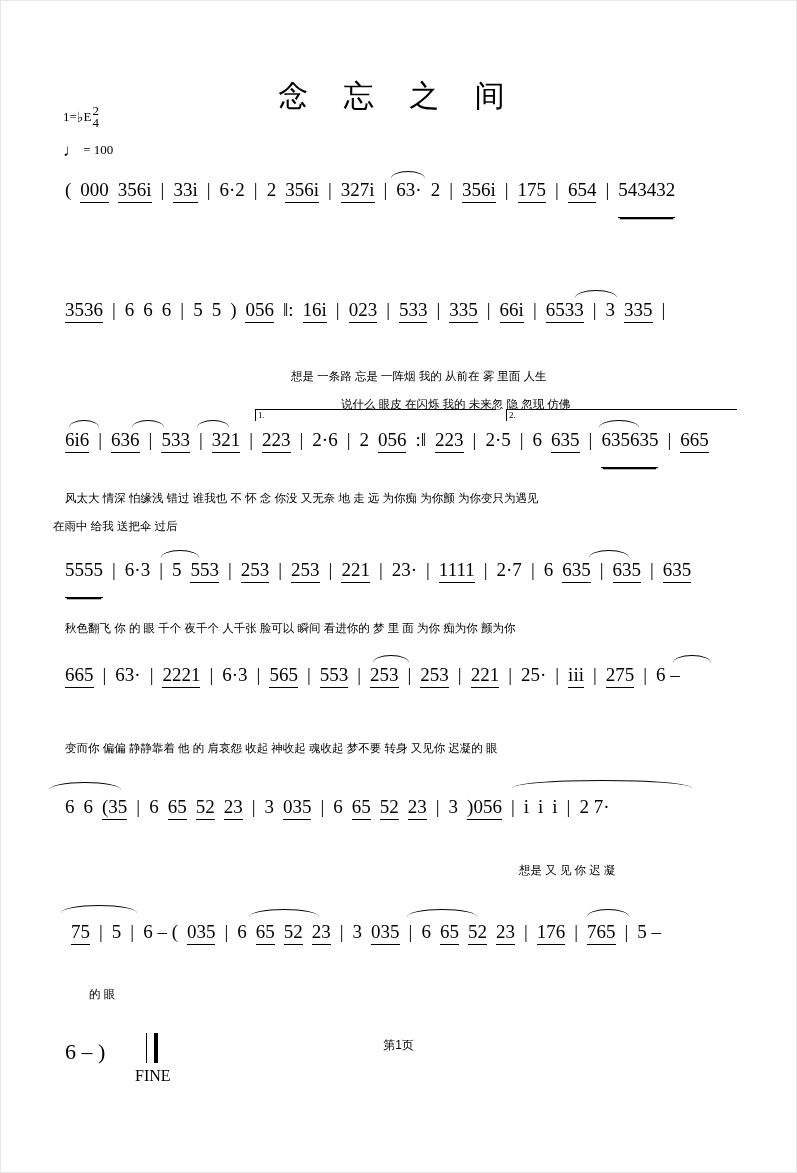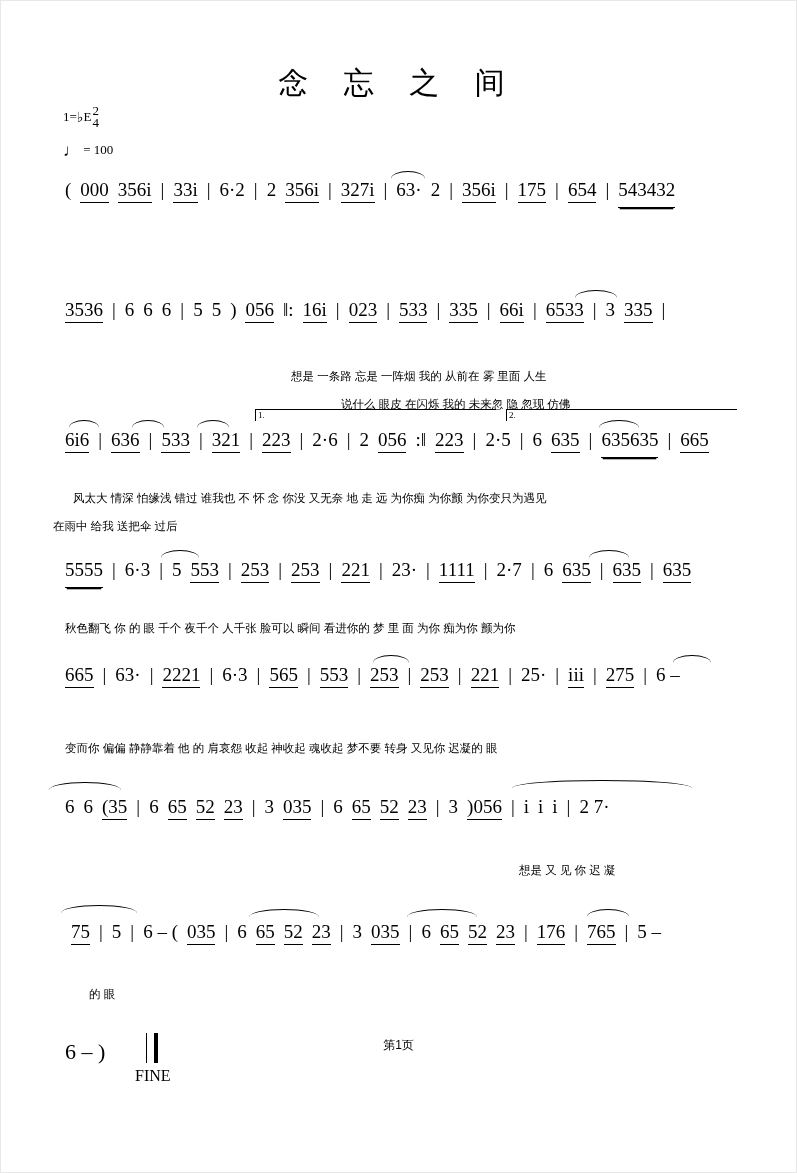--- a/index.html
+++ b/index.html
@@ -10,21 +10,21 @@
     color:#000;
     position:relative;
     overflow:hidden;
   }
   .page{
     position:absolute;inset:0;
     border:1px solid #e8e8e8;
     box-sizing:border-box;
   }
   .title{
-    position:absolute;top:62px;left:0;width:100%;
+    position:absolute;top:75px;left:0;width:100%;
     text-align:center;
     font-size:30px;
     letter-spacing:14px;
     font-family:"Liberation Serif", serif;
   }
   .keysig{
     position:absolute;left:62px;top:104px;
     font-size:13px;
     line-height:1.15;
     font-family:"Liberation Serif", serif;
@@ -55,21 +55,21 @@
   .row .inner{
     position:absolute;
     white-space:nowrap;
   }
   .grp{
     display:inline-block;
     position:relative;
     margin-right:9px;
   }
   .grp.u1{border-bottom:1.3px solid #000;padding-bottom:1px;}
-  .grp.u2{border-bottom:1.3px solid #000;padding-bottom:6px;box-shadow:0 3px 0 -1.7px #000;}
+  .grp.u2{border-bottom:1.3px solid #000;padding-bottom:16px;box-shadow:0 3px 0 -1.7px #000;}
   .lyr{
     position:absolute;left:0;width:100%;
     font-size:11.5px;
     white-space:nowrap;
     font-family:"Liberation Sans", sans-serif;
   }
   .lyr .inner{position:absolute;white-space:nowrap;}
   .ly{display:inline-block;}
   .slur{
     position:absolute;
@@ -153,21 +153,21 @@
     <div class="inner" style="left:64px;">
       <span class="grp u1">6i6</span><span class="grp">|</span><span class="grp u1">636</span><span class="grp">|</span><span class="grp u1">533</span><span class="grp">|</span><span class="grp u1">321</span><span class="grp">|</span><span class="grp u1">223</span><span class="grp">|</span><span class="grp">2·6</span><span class="grp">|</span><span class="grp">2</span><span class="grp u1">056</span><span class="grp">:‖</span><span class="grp u1">223</span><span class="grp">|</span><span class="grp">2·5</span><span class="grp">|</span><span class="grp">6</span><span class="grp u1">635</span><span class="grp">|</span><span class="grp u2">635635</span><span class="grp">|</span><span class="grp u1">665</span>
     </div>
     <div class="slur" style="left:68px;top:-9px;width:30px;"></div>
     <div class="slur" style="left:131px;top:-9px;width:32px;"></div>
     <div class="slur" style="left:196px;top:-9px;width:32px;"></div>
     <div class="slur" style="left:598px;top:-9px;width:40px;"></div>
   </div>
 
   <div class="lyr" style="top:490px;">
-    <div class="inner" style="left:64px;margin-left:8px;"><span class="ly">风太大    情深  怕缘浅    错过  谁我也 不 怀 念    你没   又无奈  地 走 远  为你痴  为你颤   为你变只为遇见</span></div>
+    <div class="inner" style="left:64px;"><span class="ly">风太大    情深  怕缘浅    错过  谁我也 不 怀 念    你没   又无奈  地 走 远  为你痴  为你颤   为你变只为遇见</span></div>
   </div>
   <div class="lyr" style="top:518px;">
     <div class="inner" style="left:52px;"><span class="ly">在雨中    给我  送把伞    过后</span></div>
   </div>
 
   <div class="row" style="top:558px;">
     <div class="inner" style="left:64px;">
       <span class="grp u2">5555</span><span class="grp">|</span><span class="grp">6·3</span><span class="grp">|</span><span class="grp">5</span><span class="grp u1">553</span><span class="grp">|</span><span class="grp u1">253</span><span class="grp">|</span><span class="grp u1">253</span><span class="grp">|</span><span class="grp u1">221</span><span class="grp">|</span><span class="grp">23·</span><span class="grp">|</span><span class="grp u1">1111</span><span class="grp">|</span><span class="grp">2·7</span><span class="grp">|</span><span class="grp">6</span><span class="grp u1">635</span><span class="grp">|</span><span class="grp u1">635</span><span class="grp">|</span><span class="grp u1">635</span>
     </div>
     <div class="slur" style="left:160px;top:-9px;width:38px;"></div>

